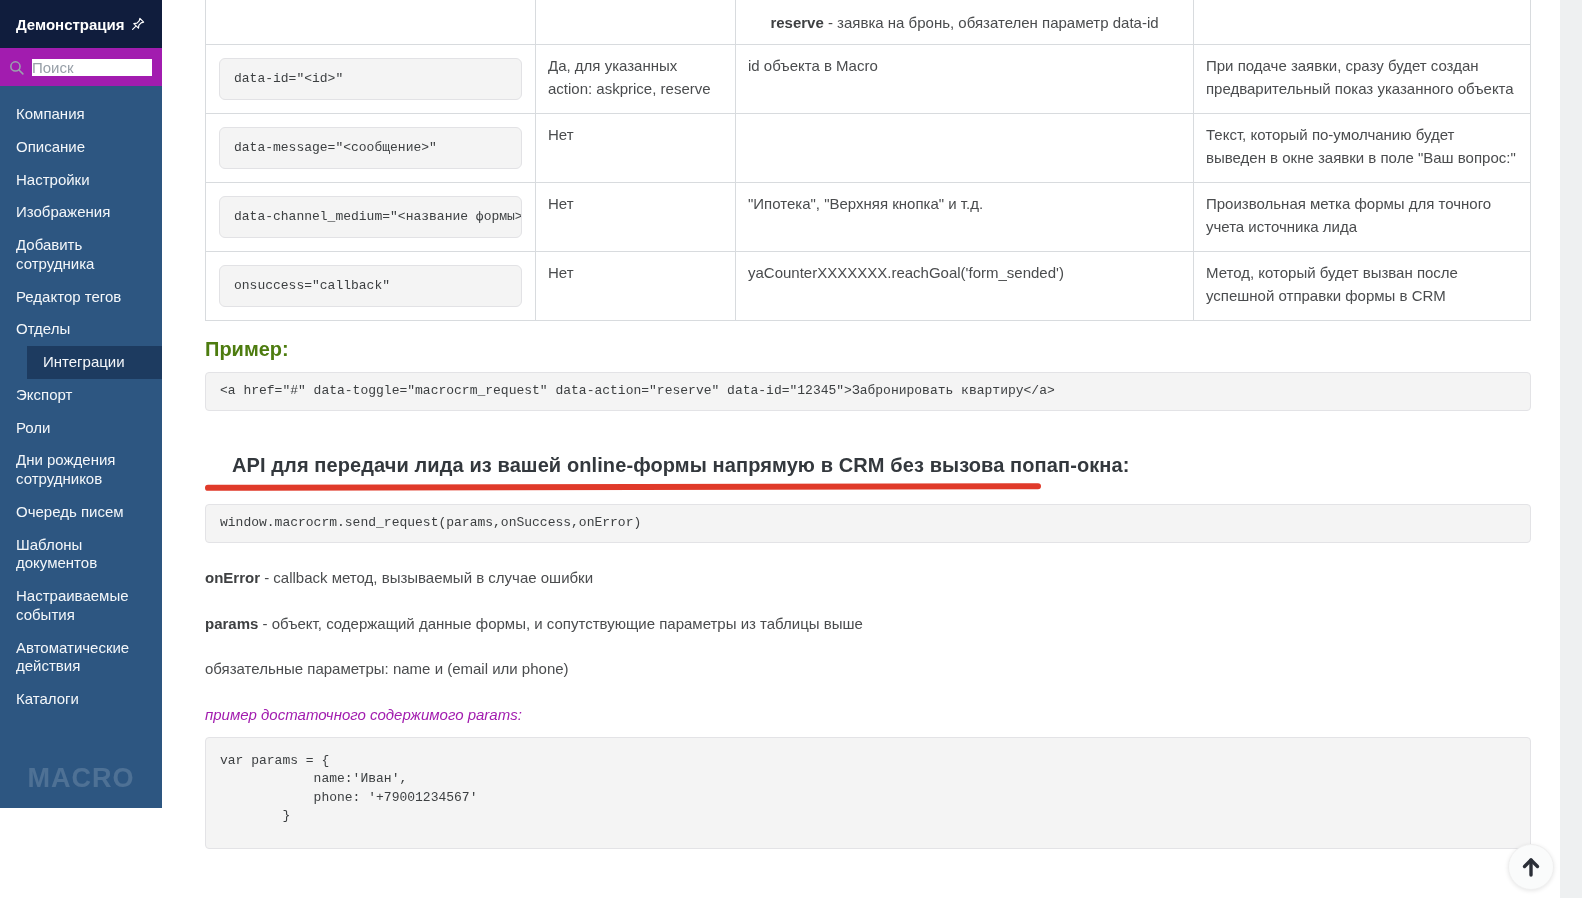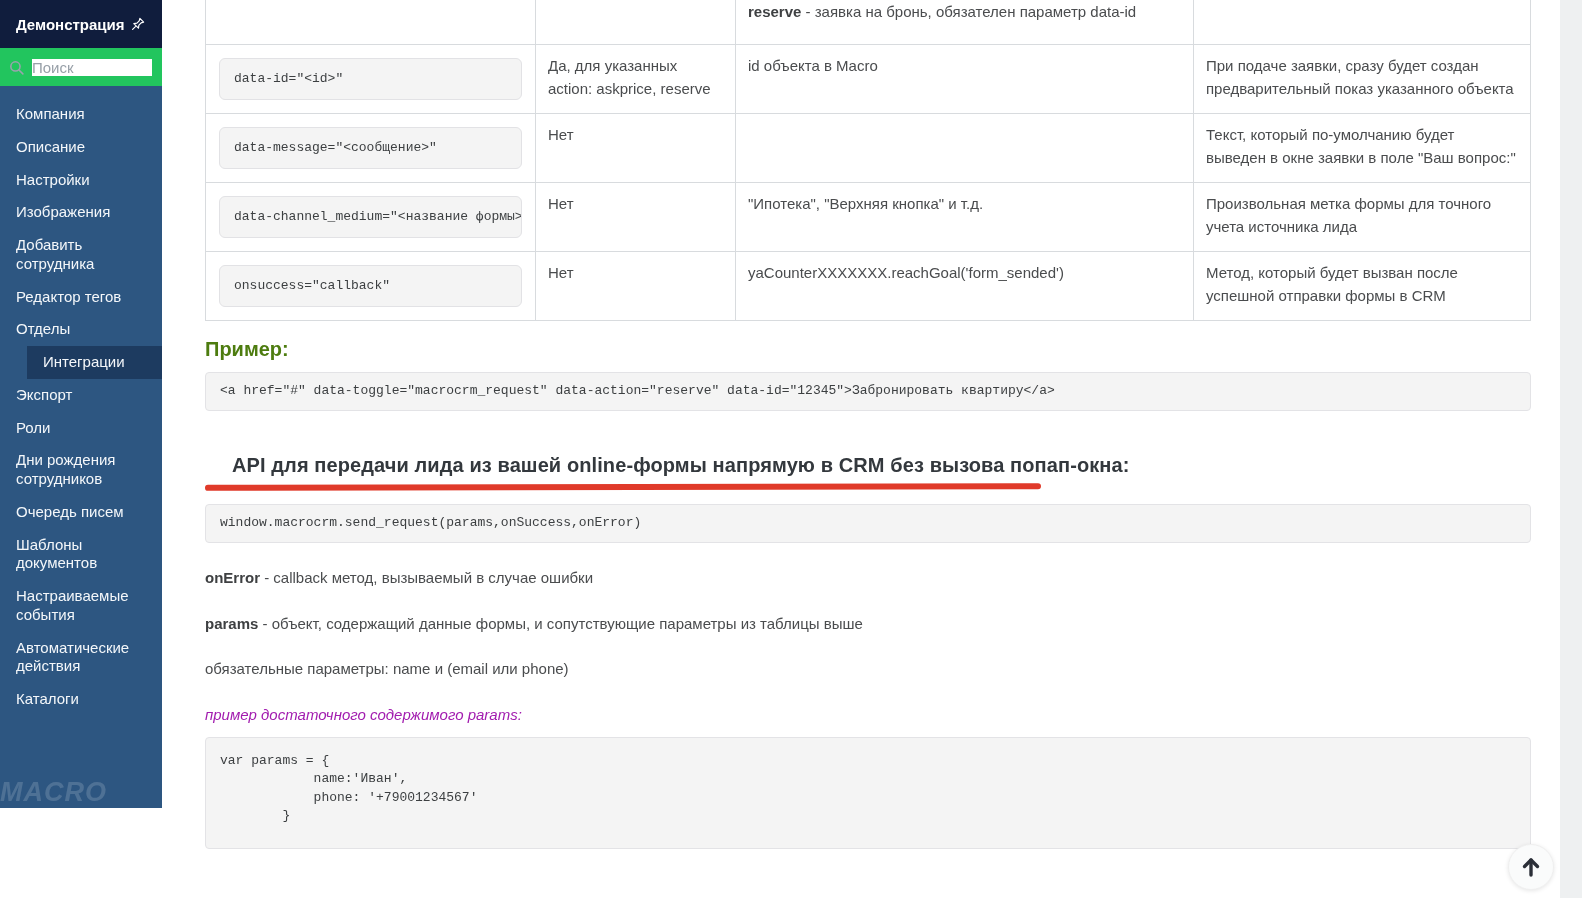--- a/index.html
+++ b/index.html
@@ -14,59 +14,58 @@
     position: fixed; left: 0; top: 0; width: 162px; height: 808px;
     background: #2d5681; z-index: 10; display: flex; flex-direction: column;
   }
   .sidebar-header {
     height: 48px; background: #101d3d; display: flex; align-items: center;
     justify-content: space-between; padding: 0 14px 0 16px; flex: 0 0 auto;
   }
   .sidebar-title { color: #ffffff; font-size: 15px; font-weight: 700; }
   .pin-btn { width: 20px; height: 20px; display: flex; align-items: center; justify-content: center; cursor: pointer; }
   .search-wrap {
-    height: 38px; background: #22c55e; display: flex; align-items: center;
+    height: 38px; background: #a21caf; display: flex; align-items: center;
     padding: 0 10px 0 8px; flex: 0 0 auto;
   }
   .search-wrap svg { flex: 0 0 auto; margin-right: 7px; }
   .search-input {
     border: none; outline: none; width: 100%; font-size: 15px;
     font-family: "Liberation Sans", sans-serif; color: #444;
   }
   .search-input::placeholder { color: #98a0a8; }
   .nav { padding-top: 12px; flex: 1 1 auto; }
   .nav-item {
     display: block; padding: 7px 10px 7px 16px; color: #f4f7fa; font-size: 15px;
     line-height: 1.25; cursor: pointer; text-decoration: none;
   }
   .nav-item.active { background: #1d3b60; margin-left: 27px; }
   .sidebar-logo {
-    flex: 0 0 auto; text-align: left; padding-bottom: 0;
+    flex: 0 0 auto; text-align: center; padding-bottom: 14px;
     font-size: 27px; font-weight: 600; letter-spacing: 1px;
     color: rgba(255,255,255,0.16);
-    font-style: italic;
   }
 
   
   .right-strip {
     position: fixed; right: 0; top: 0; width: 22px; height: 898px;
     background: #eef0f1; z-index: 5;
   }
 
   
   .main { margin-left: 162px; padding: 0 51px 0 43px; }
 
   table.params {
     border-collapse: collapse; table-layout: fixed; width: 100%;
   }
   table.params td {
     border: 1px solid #d8dbde; vertical-align: top;
     font-size: 15px; line-height: 1.55; color: #4a4c4e; padding: 9px 12px;
   }
-  table.params tr:first-child td { border-top: none; padding-top: 0; }
+  table.params tr:first-child td { border-top: none; padding-top: 11px; text-align: center; }
   tr.row-h1 { height: 44px; } tr.row-h2 { height: 66px; }
   tr.row-h3 { height: 57px; }
   td.param-cell { padding: 5px 5px; }
   .codebox {
     background: #f4f4f4; border: 1px solid #e2e2e5; border-radius: 6px;
     font-family: "Liberation Mono", monospace; font-size: 13px; color: #3c3f41;
     padding: 10px 14px; margin: 4px 1px; white-space: nowrap; overflow: hidden;
   }
   .b { font-weight: 700; color: #3e4042; }
 

